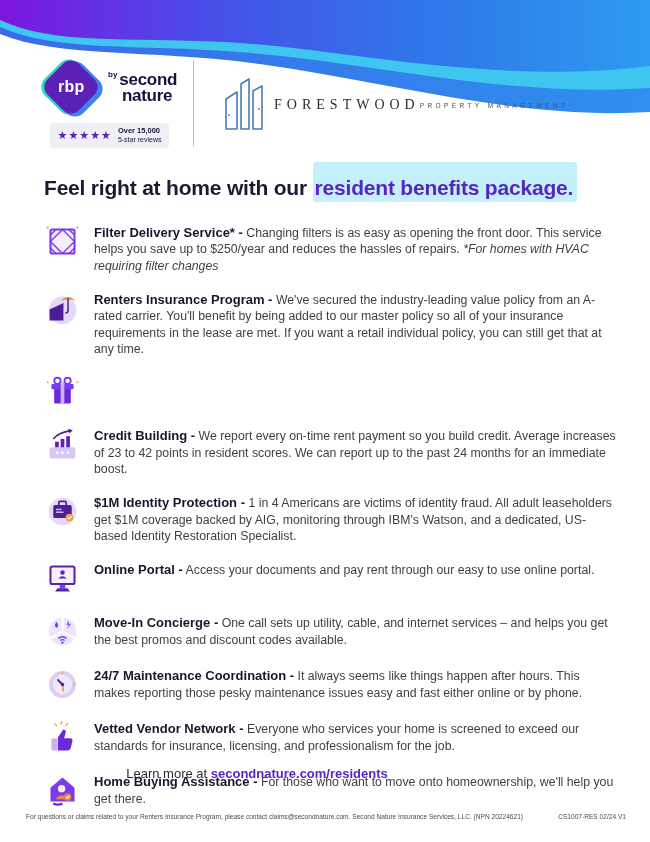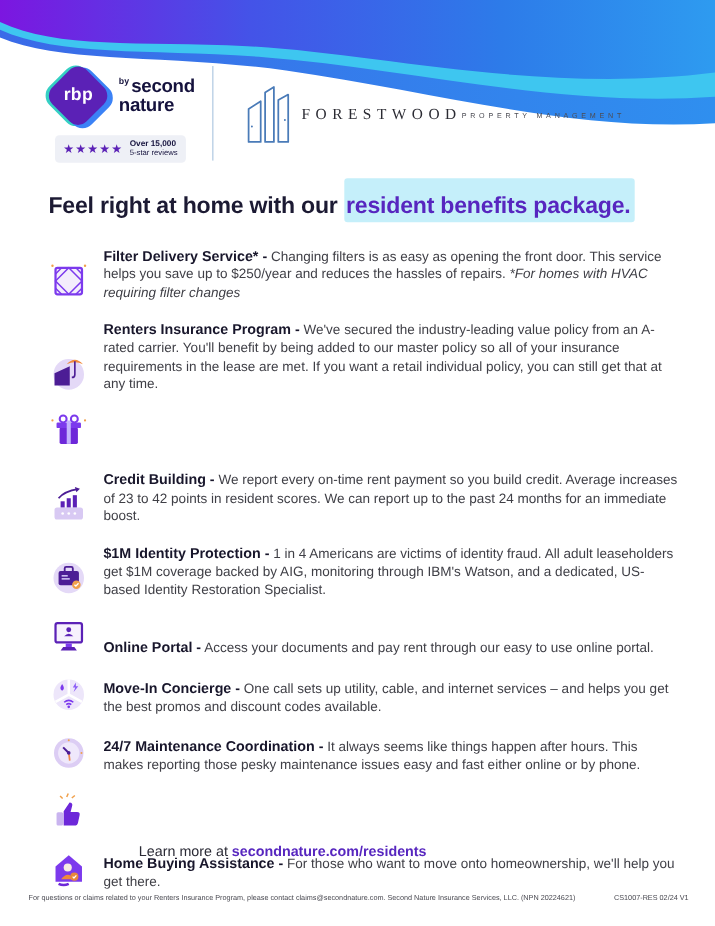--- a/index.html
+++ b/index.html
@@ -36,21 +36,21 @@
     background: #5b21b6; border-radius: 11px; transform: rotate(45deg);
     display: flex; align-items: center; justify-content: center;
   }
   .badge .front span {
     transform: rotate(-45deg);
     color: #fff; font-weight: bold; font-size: 16px; letter-spacing: 0.3px;
   }
   .brand-text { color: #15123d; line-height: 1; text-align: left; }
   .brand-text .by { font-size: 8px; font-weight: bold; vertical-align: top; margin-right: 2px; }
   .brand-text .l1, .brand-text .l2 { font-size: 17px; font-weight: bold; letter-spacing: -0.3px; }
-  .brand-text .l2 { margin-left: 0; margin-top: -1px; }
+  .brand-text .l2 { margin-left: 14px; margin-top: -1px; }
   .rating-pill {
     margin-top: 7px; background: #eef0f6; border-radius: 4px;
     padding: 4px 8px; display: flex; align-items: center; gap: 6px;
   }
   .stars { color: #5b21b6; font-size: 11px; letter-spacing: 1px; }
   .rating-text { line-height: 1.15; color: #15123d; }
   .rating-text .r1 { font-size: 7.5px; font-weight: bold; }
   .rating-text .r2 { font-size: 7px; }
   .logo-divider { width: 1px; height: 86px; background: #a9c3de; }
   .pm-logo { display: flex; align-items: center; margin-top: 2px; }
@@ -70,21 +70,21 @@
   .title .hl {
     color: #5726bf; font-weight: 800;
     background: #c5effa; border-radius: 3px; padding: 14px 4px 3px 2px;
   }
 
   
   .benefits {
     position: absolute; top: 224px; left: 44px; width: 572px;
     display: flex; flex-direction: column; gap: 17px;
   }
-  .benefit { display: flex; align-items: flex-end; gap: 13px; }
+  .benefit { display: flex; align-items: flex-start; gap: 13px; }
   .bicon { flex: 0 0 37px; width: 37px; height: 37px; margin-top: -1px; }
   .bicon svg { width: 37px; height: 37px; display: block; }
   .btext { font-size: 12.3px; line-height: 1.33; color: #3f3f46; max-width: 522px; }
   .btext strong { font-size: 13px; color: #18162b; font-weight: bold; }
   .btext em { color: #3f3f46; }
 
   
   .cta {
     position: absolute; top: 766px; left: 0; width: 514px;
     text-align: center; font-size: 13px; color: #2a2a35;
@@ -283,20 +283,21 @@
     </div>
 
     <div class="benefit">
       <span class="bicon">
         <svg viewBox="0 0 40 40">
             <rect x="8" y="21" width="6.5" height="13" rx="1.5" fill="#c9b4ef"></rect>
             <path d="M15 34 h10.5 q3 0 3.6 -2.8 l1.6 -7.4 q0.6 -3 -2.6 -3 h-6.3 l1.6 -6.2 q0.7 -3.1 -2.6 -3.3 l-5.8 8.7 Z" fill="#6d28d9"></path>
             <path d="M18 6 l1.5 -3.5 M23 7 l3 -2.5 M14 7.5 l-2.5 -2.5" stroke="#f0a04b" stroke-width="1.5" fill="none"></path>
           </svg>
       </span>
+      <p class="btext"><strong>Vetted Vendor Network -</strong> <span>Everyone who services your home is screened to exceed our standards for insurance, licensing, and professionalism for the job.</span></p>
     </div>
 
     <div class="benefit">
       <span class="bicon">
         <svg viewBox="0 0 40 40">
             <path d="M7 17 L20 6 L33 17 V32 H7 Z" fill="#7c3aed"></path>
             <circle cx="19" cy="18" r="4" fill="#f6ede2"></circle>
             <path d="M12.5 29.5 q6.5 -9 13 0 Z" fill="#f08a3c"></path>
             <circle cx="25.5" cy="27" r="4" fill="#e8873c"></circle>
             <path d="M23.8 27 l1.3 1.3 l2.4 -2.6" stroke="#fff" stroke-width="1.2" fill="none"></path>

